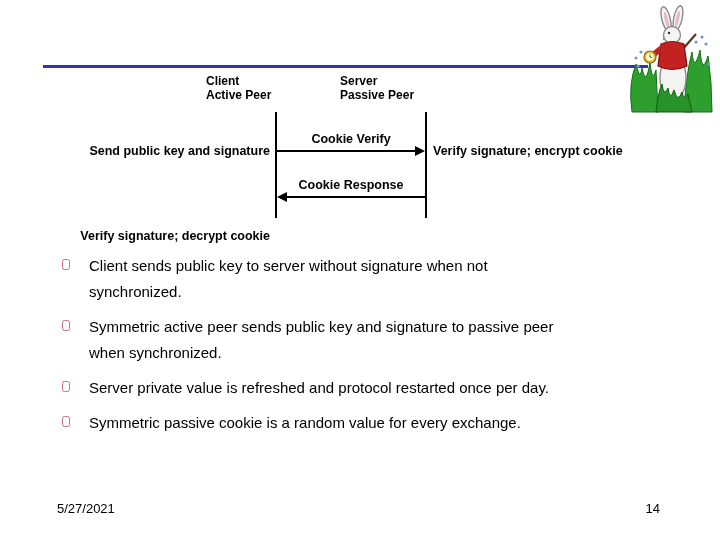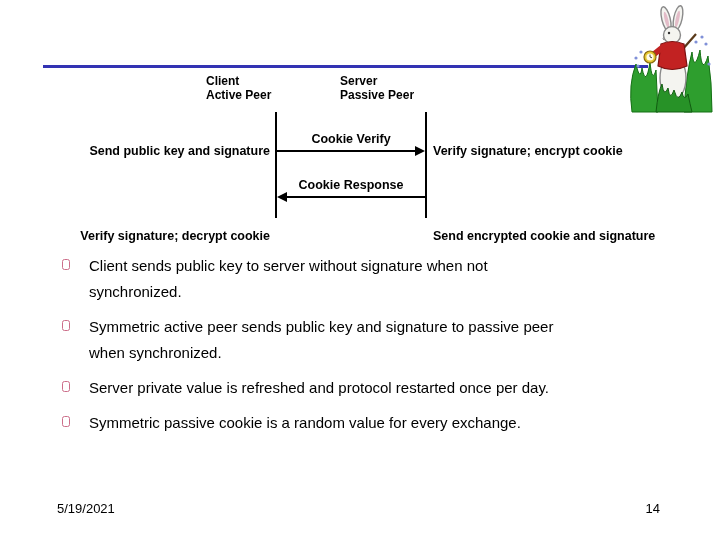--- a/index.html
+++ b/index.html
@@ -209,21 +209,20 @@
   <div class="msg-line request"></div>
   <div class="arrowhead right"></div>
 
   <div class="msg-label response">Cookie Response</div>
   <div class="msg-line response"></div>
   <div class="arrowhead left"></div>
 
   <div class="side-label lft row1">Send public key and signature</div>
   <div class="side-label lft row2">Verify signature; decrypt cookie</div>
   <div class="side-label rgt row1">Verify signature; encrypt cookie</div>
-  <div class="side-label rgt row2">Send encrypted cookie and signature</div>
 
   <div class="bullets">
     <div class="bullet">
       <span class="bullet-marker"></span>
       <div class="bullet-text">Client sends public key to server without signature when not
 synchronized.</div>
     </div>
     <div class="bullet">
       <span class="bullet-marker"></span>
       <div class="bullet-text">Symmetric active peer sends public key and signature to passive peer
@@ -232,16 +231,16 @@
     <div class="bullet">
       <span class="bullet-marker"></span>
       <div class="bullet-text">Server private value is refreshed and protocol restarted once per day.</div>
     </div>
     <div class="bullet">
       <span class="bullet-marker"></span>
       <div class="bullet-text">Symmetric passive cookie is a random value for every exchange.</div>
     </div>
   </div>
 
-  <div class="footer-date">5/19/2021</div>
+  <div class="footer-date">5/27/2021</div>
   <div class="footer-page">14</div>
 
 </div>
 
 </body></html>

